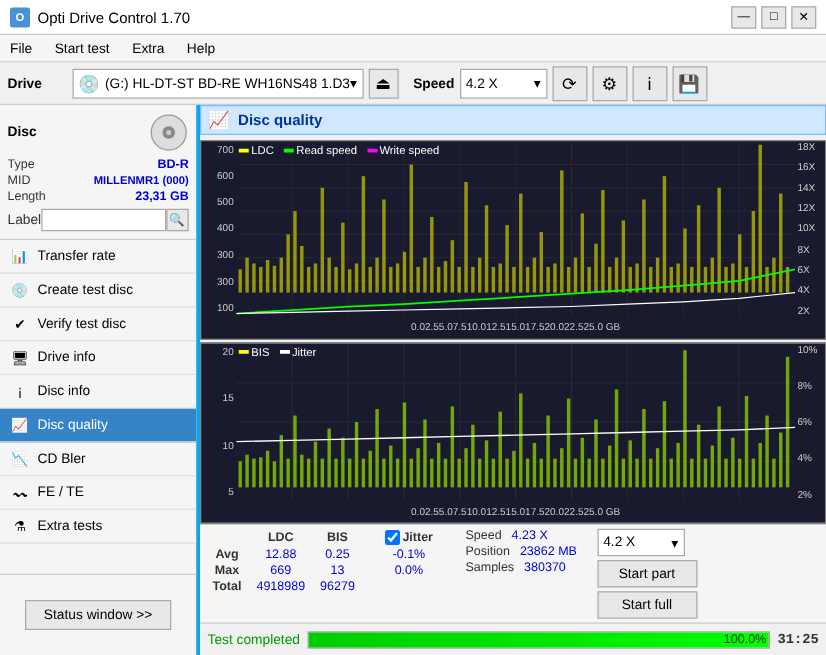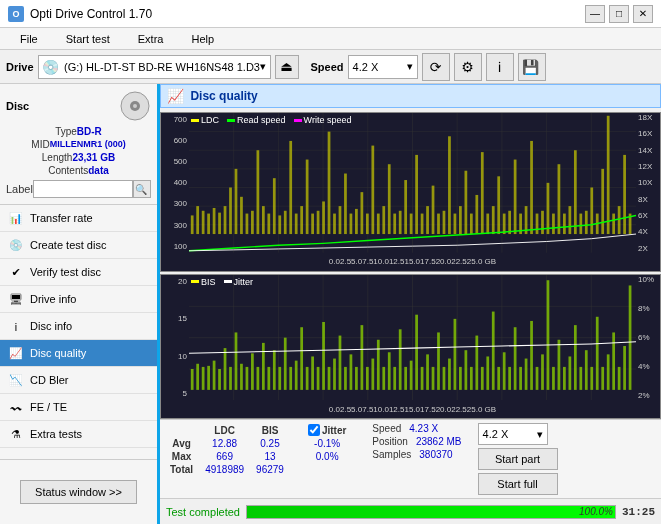--- a/index.html
+++ b/index.html
@@ -8,40 +8,40 @@
     
     .titlebar { background: #fff; display: flex; align-items: center; justify-content: space-between; padding: 4px 8px; border-bottom: 1px solid #ccc; height: 28px; }
     .titlebar-left { display: flex; align-items: center; gap: 6px; }
     .titlebar-icon { width: 16px; height: 16px; background: #4a90d9; border-radius: 2px; display: flex; align-items: center; justify-content: center; color: white; font-size: 9px; font-weight: bold; }
     .titlebar-title { font-size: 12px; font-weight: normal; }
     .titlebar-controls { display: flex; gap: 4px; }
     .titlebar-btn { width: 20px; height: 18px; border: 1px solid #aaa; background: #e8e8e8; cursor: pointer; display: flex; align-items: center; justify-content: center; font-size: 10px; }
     .titlebar-btn.close { background: #e8e8e8; }
 
     
-    .menubar { background: #f5f5f5; display: flex; align-items: center; gap: 12px; padding: 2px 12px; border-bottom: 1px solid #ccc; height: 22px; text-align: center; }
+    .menubar { background: #f5f5f5; display: flex; align-items: center; gap: 2px; padding: 2px 0; border-bottom: 1px solid #ccc; height: 22px; text-align: center; }
     .menu-item { padding: 2px 8px; cursor: pointer; font-size: 11px; }
 
     
     .toolbar { background: #f0f0f0; display: flex; align-items: center; gap: 4px; padding: 3px 6px; border-bottom: 1px solid #ccc; height: 34px; }
-    .toolbar-label { font-size: 11px; font-weight: bold; margin-right: 0; }
+    .toolbar-label { font-size: 11px; font-weight: bold; margin-right: 20px; }
     .toolbar-drive-select { display: flex; align-items: center; border: 1px solid #aaa; background: white; padding: 2px 4px; height: 24px; min-width: 220px; font-size: 11px; }
     .toolbar-eject-btn { width: 24px; height: 24px; border: 1px solid #aaa; background: #e8e8e8; cursor: pointer; display: flex; align-items: center; justify-content: center; }
     .toolbar-speed-label { margin-left: 8px; font-size: 11px; font-weight: bold; }
     .toolbar-icon-btn { width: 28px; height: 28px; border: 1px solid #aaa; background: #e8e8e8; cursor: pointer; display: flex; align-items: center; justify-content: center; font-size: 14px; }
 
     
     .main { display: flex; height: calc(524px - 84px); }
 
     
     .sidebar { width: 160px; background: #f5f5f5; border-right: 3px solid #0ea5e9; display: flex; flex-direction: column; flex-shrink: 0; }
     .sidebar-disc-section { padding: 6px; border-bottom: 1px solid #ccc; }
     .disc-header { display: flex; align-items: center; justify-content: space-between; margin-bottom: 4px; }
     .disc-title { font-weight: bold; font-size: 11px; }
-    .disc-info-row { display: flex; justify-content: center; font-size: 10px; margin-bottom: 2px; }
+    .disc-info-row { display: flex; justify-content: space-between; font-size: 10px; margin-bottom: 2px; }
     .disc-info-label { color: #333; }
     .disc-info-value { color: #0000cc; font-weight: bold; }
     .label-row { display: flex; align-items: center; justify-content: space-between; margin-top: 4px; }
     .label-input { border: 1px solid #aaa; height: 18px; width: 100px; font-size: 10px; padding: 0 2px; }
     .label-btn { width: 18px; height: 18px; border: 1px solid #aaa; background: #e8e8e8; cursor: pointer; display: flex; align-items: center; justify-content: center; font-size: 10px; }
     .sidebar-nav { flex: 1; overflow: hidden; }
     .nav-item { display: flex; align-items: center; gap: 6px; padding: 5px 8px; cursor: pointer; font-size: 11px; border-bottom: 1px solid #e0e0e0; }
     .nav-item.active { background: #3584c8; color: white; }
     .nav-item .nav-icon { width: 16px; height: 16px; flex-shrink: 0; display: flex; align-items: center; justify-content: center; }
     .sidebar-bottom { border-top: 1px solid #ccc; padding: 20px; }
@@ -87,21 +87,21 @@
     .speed-row { display: flex; gap: 4px; align-items: center; }
     .speed-label { color: #333; }
     .speed-value { color: #0000cc; }
     .start-btn { width: 80px; height: 22px; border: 1px solid #aaa; background: #e8e8e8; cursor: pointer; font-size: 11px; text-align: center; }
 
     
     .progress-area { background: #f0f0f0; border-top: 1px solid #ccc; display: flex; align-items: center; padding: 3px 6px; gap: 6px; height: 26px; }
     .progress-label { font-size: 11px; color: #090; }
     .progress-bar-container { flex: 1; height: 14px; border: 1px solid #aaa; background: #e0e0e0; position: relative; }
     .progress-bar-fill { height: 100%; background: linear-gradient(to right, #00cc00, #00ff00); }
-    .progress-pct { font-size: 10px; position: absolute; right: 2px; top: 0; bottom: 0; display: flex; align-items: center; color: #333; font-style: italic; }
+    .progress-pct { font-size: 10px; position: absolute; right: 2px; top: 0; bottom: 0; display: flex; align-items: center; color: #333; }
     .time-label { font-size: 11px; color: #333; font-weight: bold; font-family: Liberation Mono, monospace; }
 
     
     .disc-svg { width: 32px; height: 32px; }
   </style>
 </head>
 <body>
 
 <div class="titlebar">
   <div class="titlebar-left">
@@ -158,24 +158,20 @@
         <span class="disc-info-label">Type</span>
         <span class="disc-info-value">BD-R</span>
       </div>
       <div class="disc-info-row">
         <span class="disc-info-label">MID</span>
         <span class="disc-info-value" style="font-size:9px;">MILLENMR1 (000)</span>
       </div>
       <div class="disc-info-row">
         <span class="disc-info-label">Length</span>
         <span class="disc-info-value">23,31 GB</span>
-      </div>
-      <div class="disc-info-row">
-        <span class="disc-info-label">Contents</span>
-        <span class="disc-info-value">data</span>
       </div>
       <div class="label-row">
         <span class="disc-info-label">Label</span>
         <input class="label-input" type="text" value="" style="">
         <button class="label-btn">🔍</button>
       </div>
     </div>
 
     <div class="sidebar-nav">
       <div class="nav-item">

